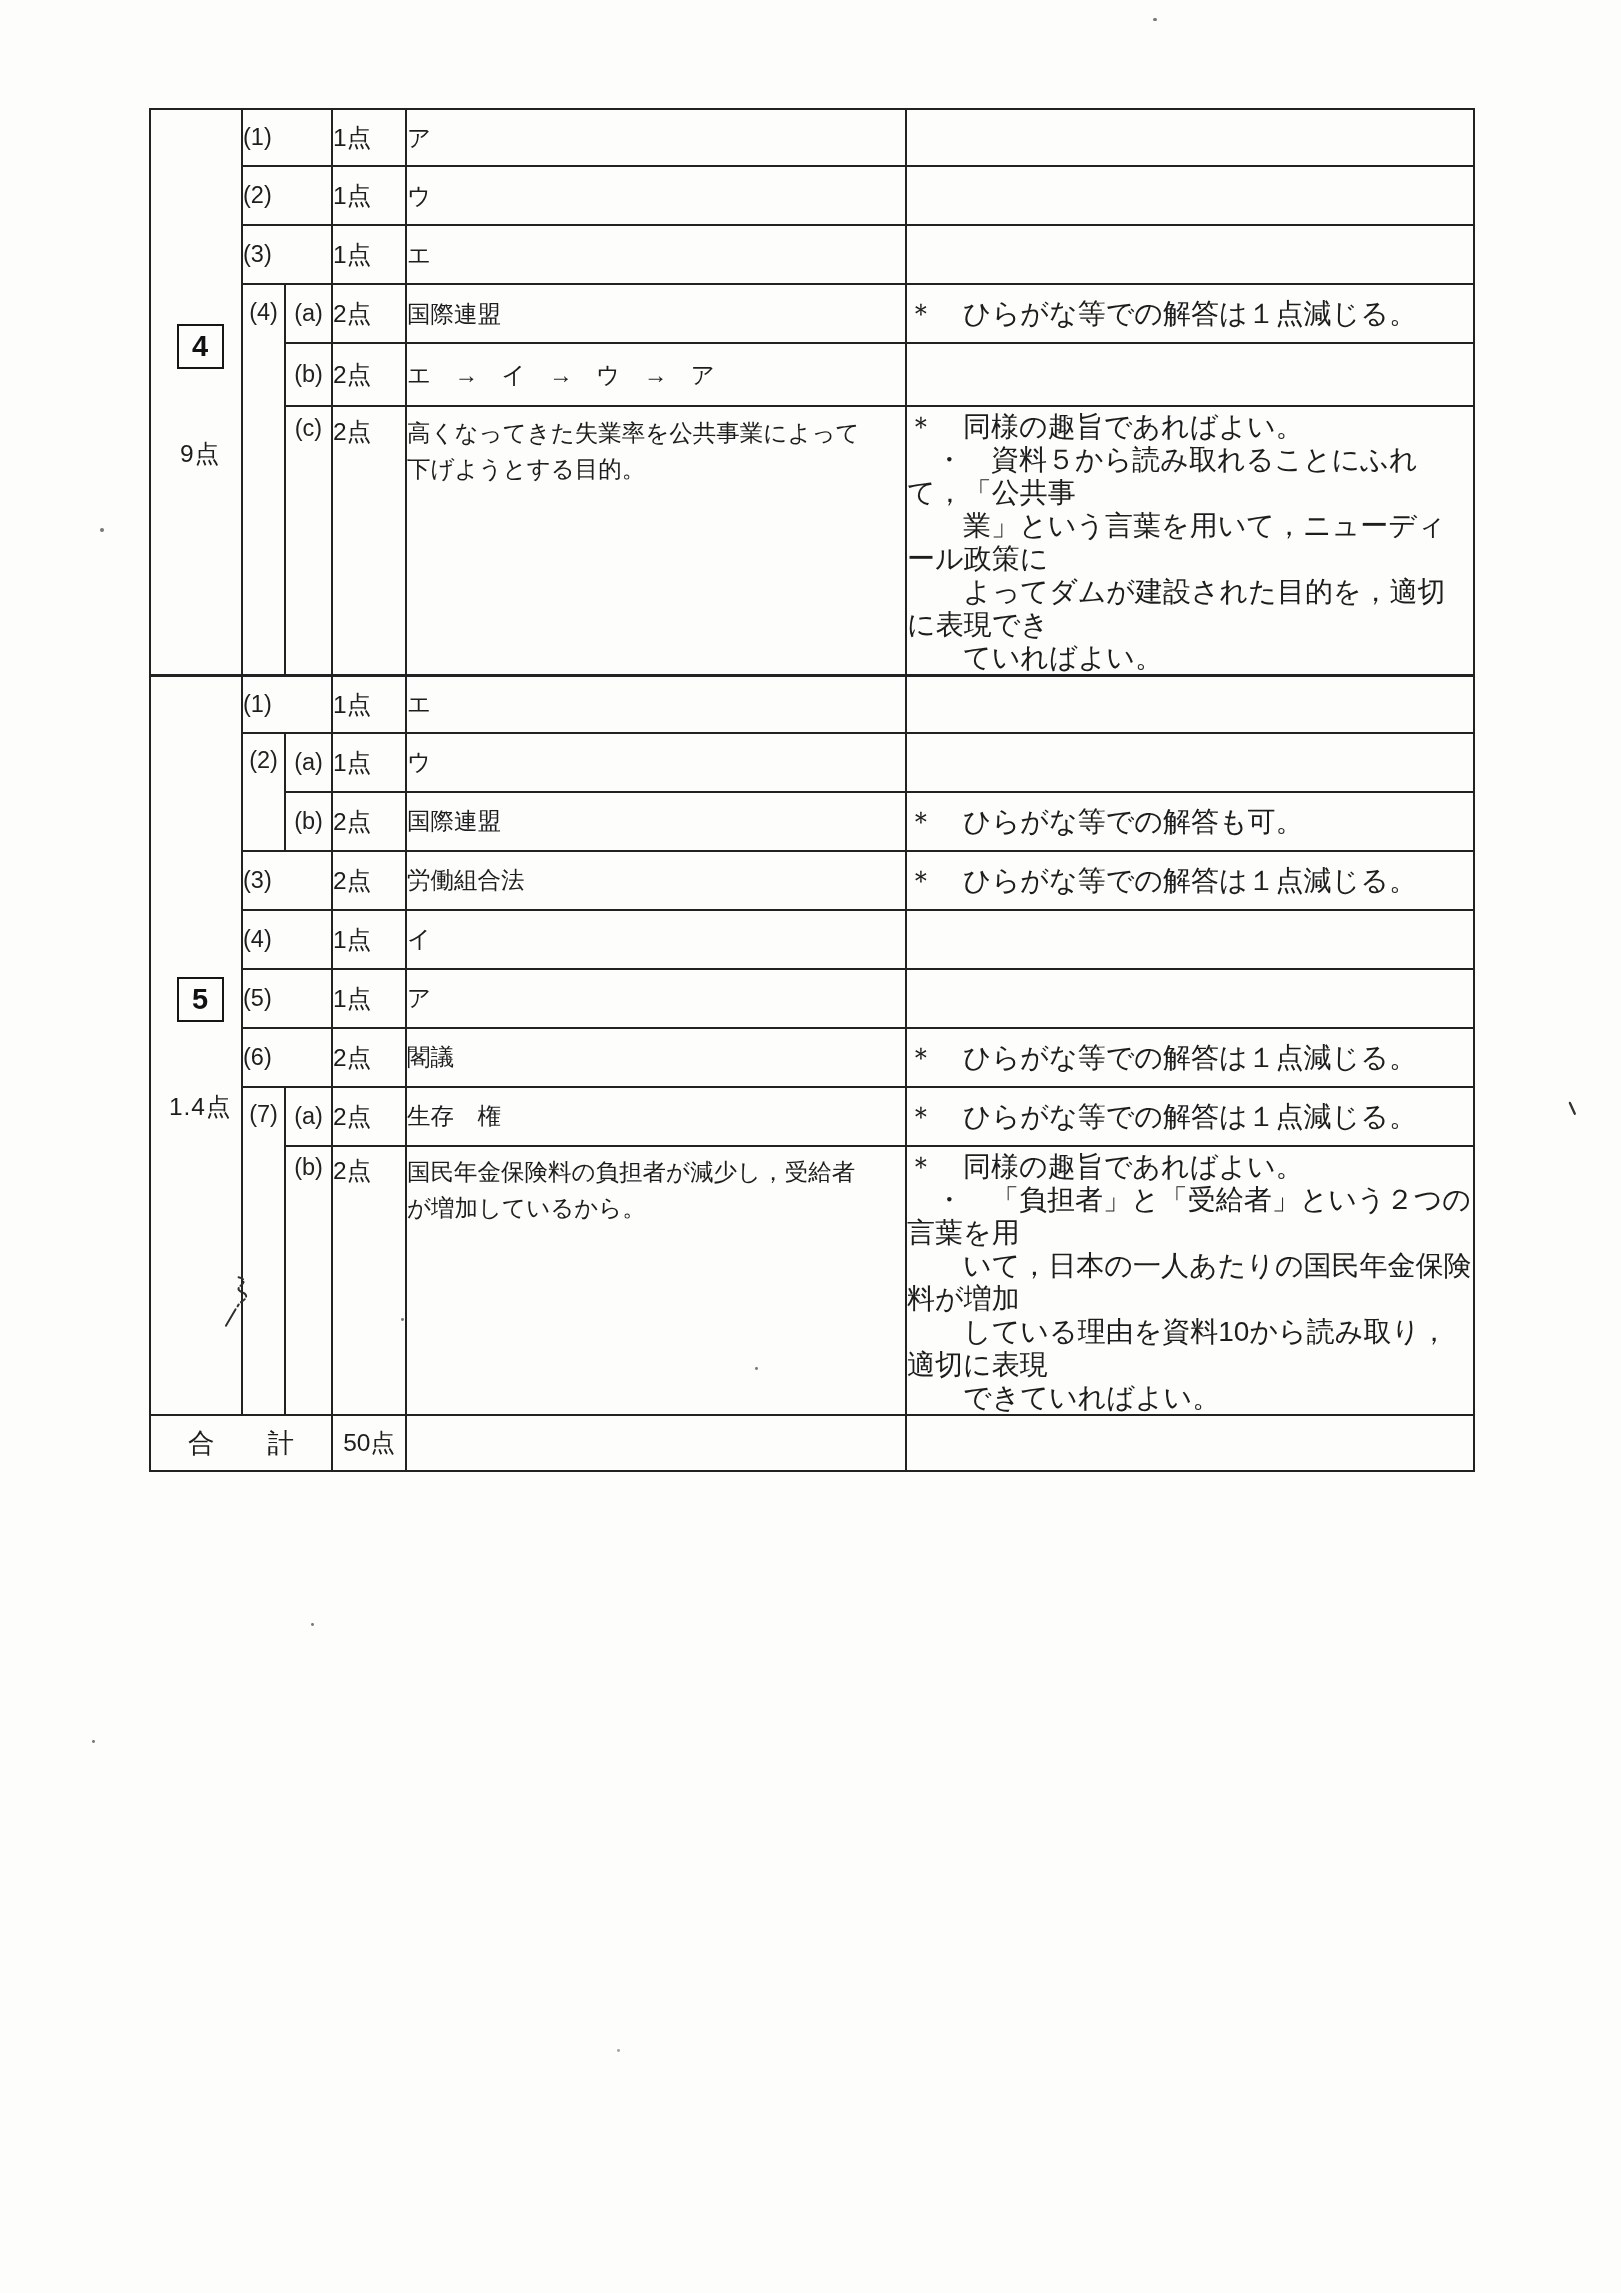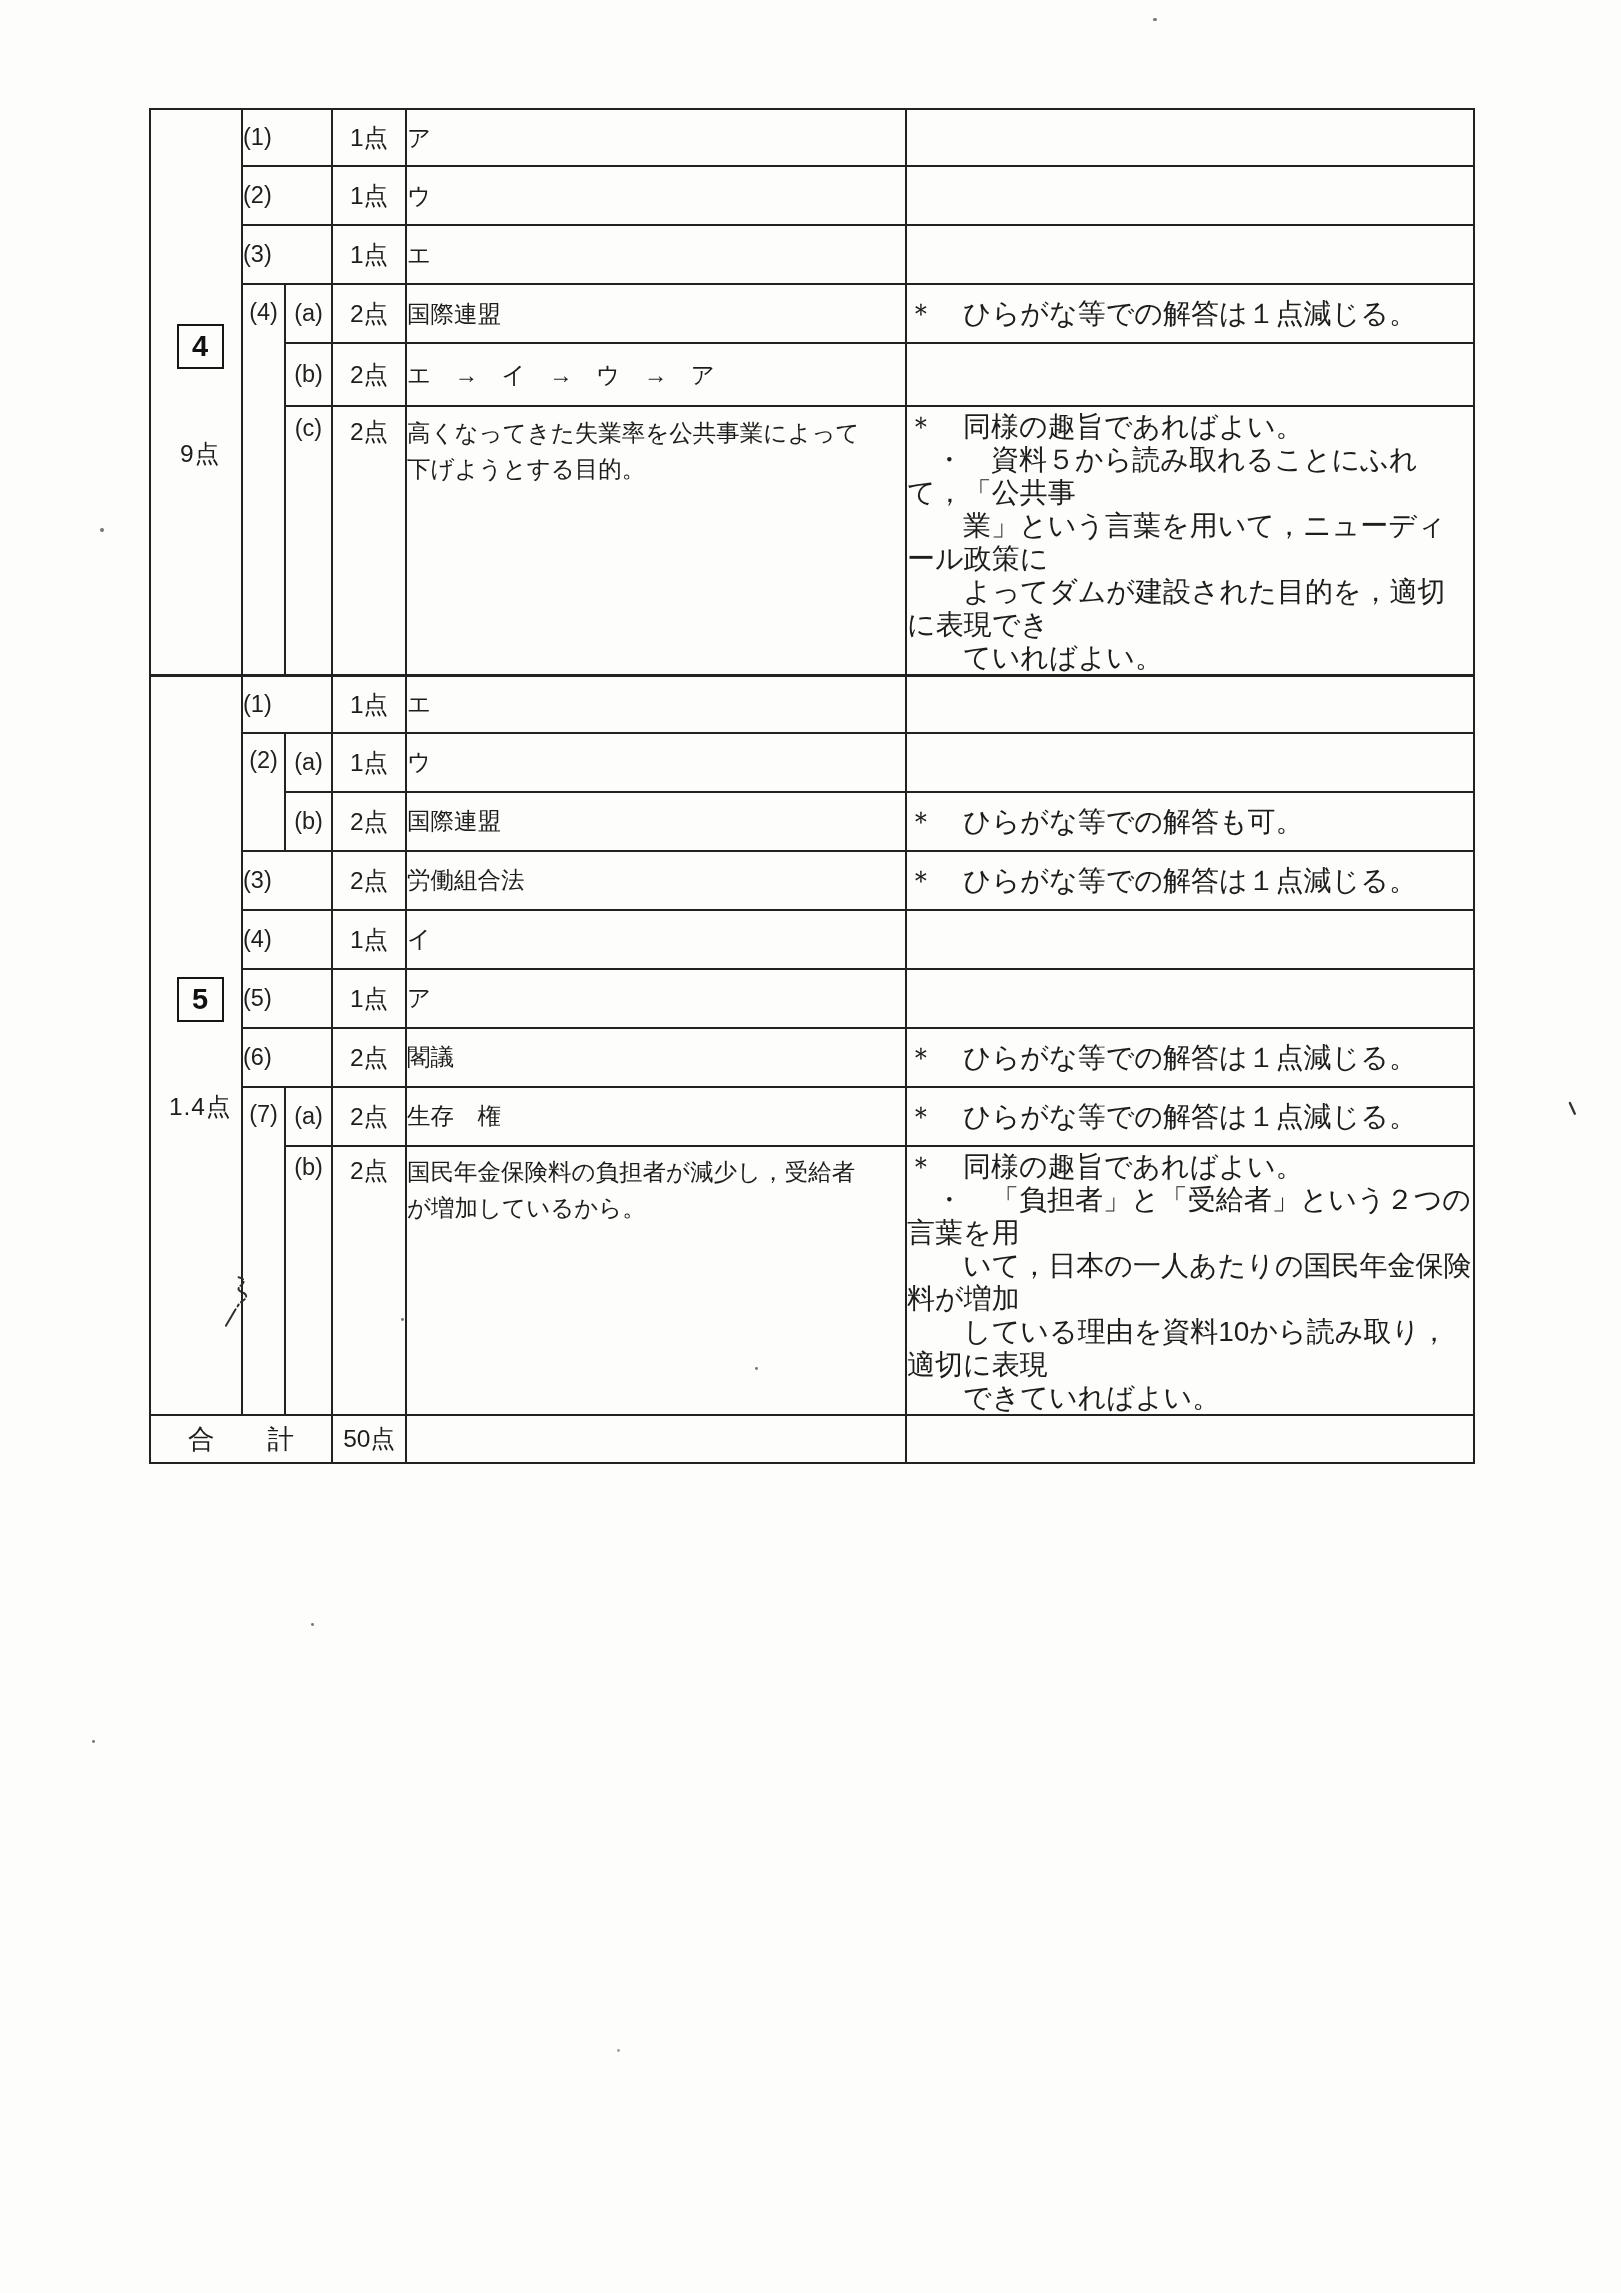--- a/index.html
+++ b/index.html
@@ -23,21 +23,21 @@
     vertical-align:middle;
     white-space:pre-wrap;
     overflow:hidden;
     padding:0;
   }
   tr.q > td { border-top-width:2.9px; }
   tr.secline > td { border-top-width:3.9px; }
   td.colA { vertical-align:top; border-right-width:2px; }
   td.colB, td.colC { text-align:center; font-size:23.5px; color:#222; }
   td.colBC { text-align:left; padding-left:13.7px; font-size:23.5px; }
-  td.colD { text-align:center; font-size:24.5px; }
+  td.colD { text-align:left; font-size:24.5px; }
   td.colE { padding-left:27.4px; font-size:23.5px; line-height:36px; }
   td.colF { padding-left:15.7px; font-size:28px; line-height:33px; }
   tr.tall > td { vertical-align:top; padding-top:7.8px; }
   tr.tall > td.colF { padding-top:3px; }
 
   .sec-wrap { width:71px; margin:9.8px 0 0 13.7px; text-align:center; }
   .sec-box {
     width:43px; height:41px; margin:0 auto;
     border:2.9px solid #161616;
     display:flex; align-items:center; justify-content:center;
@@ -177,21 +177,21 @@
       <td class="colD">2点</td>
       <td class="colE">国民年金保険料の負担者が減少し，受給者
 が増加しているから。</td>
       <td class="colF">＊　同様の趣旨であればよい。
 　・　「負担者」と「受給者」という２つの言葉を用
 　　いて，日本の一人あたりの国民年金保険料が増加
 　　している理由を資料10から読み取り，適切に表現
 　　できていればよい。</td>
     </tr>
 
-    <tr class="q" style="height:48px">
+    <tr class="q" style="height:56px">
       <td class="total-label" colspan="3">合　　計</td>
       <td class="total-score">50点</td>
       <td class="colE"></td>
       <td class="colF"></td>
     </tr>
   </tbody>
     </table>
 
   <svg class="mark" style="left:223px; top:1274px;" width="33" height="55" viewBox="0 0 34 56">
     <path d="M16 3 q9 2 3 8 q-7 5 2 8 q7 4 -3 10 q-2 2 -3 4" fill="none" stroke="#2e2e2e" stroke-width="2" stroke-linecap="round" stroke-dasharray="5 3"></path>

